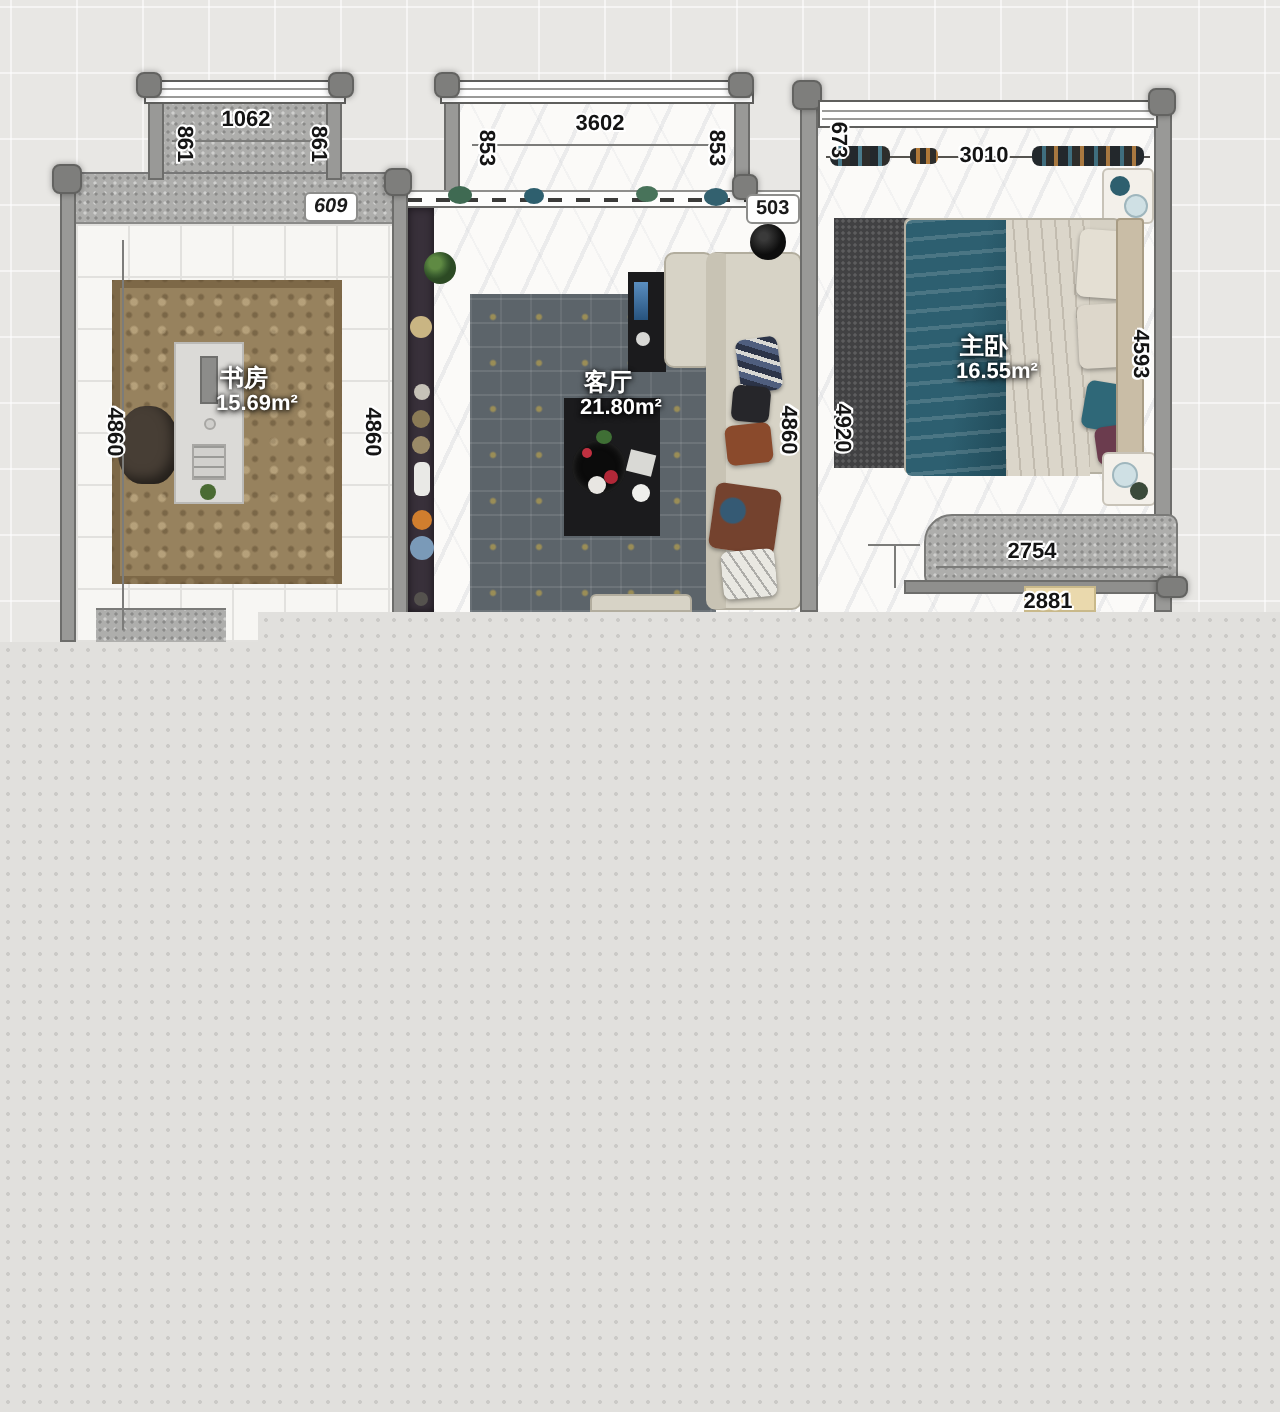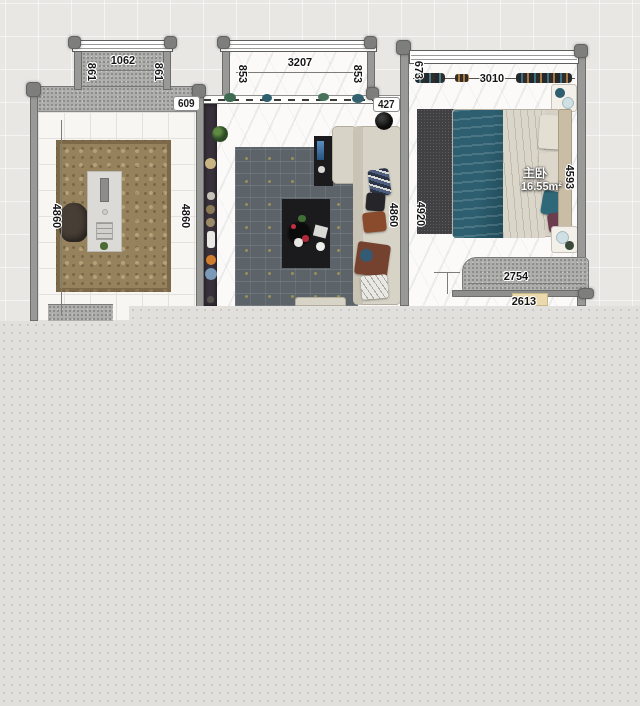--- a/index.html
+++ b/index.html
@@ -25,21 +25,21 @@
     background-image:repeating-linear-gradient(115deg,rgba(195,198,205,.28) 0 2px,transparent 2px 19px),
                      repeating-linear-gradient(62deg,rgba(205,208,214,.18) 0 1px,transparent 1px 26px);z-index:1;}
   
   .dim{font-weight:bold;font-size:11px;color:#141414;white-space:nowrap;z-index:8;text-align:center;
     text-shadow:-1px 0 #fff,1px 0 #fff,0 -1px #fff,0 1px #fff,1px 1px #fff,-1px -1px #fff;}
   .dim.v{transform:rotate(90deg);}
   .pill{font-weight:bold;font-size:10px;color:#1a1a1a;background:#fff;border:1px solid #8d8d8b;border-radius:3px;
     padding:0 4px;line-height:13px;z-index:8;}
   .dimline{background:#7c7c7a;z-index:7;}
   .roomlabel{z-index:4;text-align:center;color:#fff;font-weight:bold;
-    text-shadow:0 1px 3px rgba(0,0,0,.95),0 0 2px rgba(0,0,0,.8);margin-left:43px;}
+    text-shadow:0 1px 3px rgba(0,0,0,.95),0 0 2px rgba(0,0,0,.8);}
   .roomlabel .rn{font-size:12px;line-height:13px;}
   .roomlabel .ra{font-size:11px;line-height:13px;padding-left:13px;}
   
   .rug-study{background-color:#97825e;border:4px solid rgba(94,74,44,.45);z-index:2;
     background-image:radial-gradient(circle,rgba(226,206,166,.4) 1.5px,transparent 2.5px),
                      radial-gradient(circle,rgba(70,52,30,.35) 1px,transparent 2px);
     background-size:14px 14px,9px 9px;}
   .rug-living{background-color:#5c646a;z-index:2;
     background-image:repeating-linear-gradient(0deg,rgba(255,255,255,.10) 0 1px,transparent 1px 12px),
                      repeating-linear-gradient(90deg,rgba(255,255,255,.08) 0 1px,transparent 1px 15px),
@@ -75,30 +75,34 @@
   </div>
   <div class="abs corner" style="left:68px;top:36px;width:13px;height:13px;"></div>
   <div class="abs corner" style="left:164px;top:36px;width:13px;height:13px;"></div>
   <div class="abs speckle" style="left:82px;top:52px;width:81px;height:36px;"></div>
   <div class="abs speckle" style="left:38px;top:86px;width:158px;height:26px;border-top:1px solid #77777-5;border-top:1px solid #777;border-bottom:1px solid #8a8a88;"></div>
 
   <div class="abs dimline" style="left:86px;top:70px;width:74px;height:1px;"></div>
   <div class="abs dim" style="left:100px;top:54px;width:46px;">1062</div>
   <div class="abs dim v" style="left:72px;top:66px;width:40px;">861</div>
   <div class="abs dim v" style="left:139px;top:66px;width:40px;">861</div>
-  <div class="abs pill" style="left:173px;top:96px;">609</div>
+  <div class="abs pill" style="left:152px;top:96px;font-style:italic;">609</div>
 
   <div class="abs tilefloor" style="left:38px;top:112px;width:158px;height:209px;"></div>
   <div class="abs rug-study" style="left:56px;top:140px;width:115px;height:152px;"></div>
   <div class="abs" style="left:59px;top:203px;width:30px;height:39px;background:#473e35;border-radius:45% 45% 40% 40%;box-shadow:inset -3px -3px 6px rgba(0,0,0,.5);z-index:3;"></div>
   <div class="abs" style="left:87px;top:171px;width:35px;height:81px;background:#dbdad7;border:1px solid #bbbab7;z-index:3;">
     <div class="abs" style="left:12px;top:6px;width:9px;height:24px;background:#8c8c8a;border:1px solid #6f6f6d;"></div>
     <div class="abs dot" style="left:14px;top:37px;width:6px;height:6px;background:#cfcecb;border:1px solid #a8a7a4;"></div>
     <div class="abs" style="left:8px;top:50px;width:17px;height:18px;background:#d1d0cd;border:1px solid #a8a7a4;background-image:linear-gradient(#9a9a97 1px,transparent 1px);background-size:100% 5px;"></div>
     <div class="abs dot" style="left:12px;top:70px;width:8px;height:8px;background:#4a6b33;"></div>
+  </div>
+  <div class="abs roomlabel" style="left:82px;top:183px;width:80px;">
+    <div class="rn">书房</div>
+    <div class="ra">15.69m²</div>
   </div>
   <div class="abs dimline" style="left:61px;top:120px;width:1px;height:195px;"></div>
   <div class="abs dim v" style="left:37px;top:210px;width:40px;">4860</div>
   <div class="abs dim v" style="left:166px;top:210px;width:40px;">4860</div>
 
   <div class="abs wall" style="left:196px;top:96px;width:8px;height:225px;"></div>
   <div class="abs corner" style="left:192px;top:84px;width:14px;height:14px;"></div>
   <div class="abs console" style="left:204px;top:104px;width:13px;height:202px;">
     <div class="abs dot" style="left:1px;top:54px;width:11px;height:11px;background:#c9b583;"></div>
     <div class="abs dot" style="left:3px;top:88px;width:8px;height:8px;background:#c6c2b8;"></div>
@@ -116,31 +120,31 @@
   <div class="abs window" style="left:220px;top:40px;width:157px;height:12px;">
     <i style="top:3px;"></i>
       <i style="top:7px;"></i>
   </div>
   <div class="abs corner" style="left:217px;top:36px;width:13px;height:13px;"></div>
   <div class="abs corner" style="left:364px;top:36px;width:13px;height:13px;"></div>
   <div class="abs corner" style="left:366px;top:87px;width:13px;height:13px;"></div>
   <div class="abs marble" style="left:230px;top:52px;width:137px;height:46px;z-index:2;"></div>
 
   <div class="abs dimline" style="left:236px;top:72px;width:126px;height:1px;"></div>
-  <div class="abs dim" style="left:277px;top:56px;width:46px;">3207</div>
+  <div class="abs dim" style="left:277px;top:56px;width:46px;">3602</div>
   <div class="abs dim v" style="left:223px;top:68px;width:40px;">853</div>
   <div class="abs dim v" style="left:338px;top:68px;width:40px;">853</div>
 
   <div class="abs" style="left:204px;top:95px;width:196px;height:9px;background:#fdfdfc;border-top:1px solid #8f8f8d;border-bottom:1px solid #6f6f6d;z-index:5;
        background-image:repeating-linear-gradient(90deg,#3b3b39 0 7px,transparent 7px 14px);background-size:100% 2px;background-position:0 3px;background-repeat:no-repeat;"></div>
   <div class="abs dot" style="left:224px;top:93px;width:12px;height:9px;background:#3f6a52;z-index:6;"></div>
   <div class="abs dot" style="left:262px;top:94px;width:10px;height:8px;background:#2e5f6e;z-index:6;"></div>
   <div class="abs dot" style="left:318px;top:93px;width:11px;height:8px;background:#48735a;z-index:6;"></div>
   <div class="abs dot" style="left:352px;top:94px;width:12px;height:9px;background:#33616f;z-index:6;"></div>
-  <div class="abs pill" style="left:373px;top:97px;">427</div>
+  <div class="abs pill" style="left:373px;top:97px;">503</div>
 
   <div class="abs marble" style="left:217px;top:104px;width:183px;height:202px;"></div>
   <div class="abs rug-living" style="left:235px;top:147px;width:123px;height:159px;"></div>
 
   <div class="abs dark-item" style="left:314px;top:136px;width:19px;height:50px;">
     <div class="abs" style="left:3px;top:5px;width:7px;height:19px;background:linear-gradient(#5a8ec0,#27537e);"></div>
     <div class="abs dot" style="left:4px;top:30px;width:7px;height:7px;background:#d8d8d5;"></div>
   </div>
   <div class="abs dot" style="left:375px;top:112px;width:18px;height:18px;background:radial-gradient(circle at 38% 35%,#3a3a3a 2px,#0d0d0d 9px);z-index:4;"></div>
 
@@ -156,20 +160,24 @@
     <div class="abs dot" style="left:4px;top:21px;width:27px;height:27px;background:#0b0b0b;box-shadow:inset 0 0 4px #333;"></div>
     <div class="abs dot" style="left:9px;top:25px;width:5px;height:5px;background:#c03040;"></div>
     <div class="abs dot" style="left:20px;top:36px;width:7px;height:7px;background:#b22838;"></div>
     <div class="abs dot" style="left:12px;top:39px;width:9px;height:9px;background:#e8e6e2;"></div>
     <div class="abs" style="left:32px;top:27px;width:13px;height:11px;background:#d9d9d5;transform:rotate(14deg);"></div>
     <div class="abs dot" style="left:34px;top:43px;width:9px;height:9px;background:#efefec;"></div>
     <div class="abs greens" style="left:16px;top:16px;width:8px;height:7px;background:#3f6f35;border-radius:50%;"></div>
   </div>
   <div class="abs beige" style="left:295px;top:297px;width:51px;height:9px;border-radius:3px 3px 0 0;"></div>
 
+  <div class="abs roomlabel" style="left:264px;top:185px;width:80px;">
+    <div class="rn">客厅</div>
+    <div class="ra">21.80m²</div>
+  </div>
   <div class="abs dim v" style="left:374px;top:209px;width:40px;">4860</div>
 
   <div class="abs wall" style="left:400px;top:44px;width:9px;height:262px;"></div>
   <div class="abs corner" style="left:396px;top:40px;width:15px;height:15px;"></div>
 
   <div class="abs window" style="left:409px;top:50px;width:170px;height:14px;">
     <i style="top:4px;"></i>
       <i style="top:8px;"></i>
   </div>
   <div class="abs corner" style="left:574px;top:44px;width:14px;height:14px;"></div>
@@ -210,21 +218,21 @@
   </div>
   <div class="abs dim v" style="left:550px;top:171px;width:40px;">4593</div>
   <div class="abs dim v" style="left:401px;top:208px;width:40px;">4920</div>
 
   <div class="abs speckle" style="left:462px;top:257px;width:127px;height:36px;border:1px solid #7a7a78;border-radius:14px 5px 5px 5px;z-index:5;"></div>
   <div class="abs dimline" style="left:468px;top:283px;width:116px;height:1px;"></div>
   <div class="abs dim" style="left:493px;top:270px;width:46px;">2754</div>
   <div class="abs" style="left:452px;top:290px;width:140px;height:7px;background:#8f8f8d;border:1px solid #6d6d6b;z-index:5;border-radius:0 0 6px 0;"></div>
   <div class="abs corner" style="left:578px;top:288px;width:16px;height:11px;"></div>
   <div class="abs" style="left:512px;top:293px;width:36px;height:13px;background:#ead9ad;border:1px solid #c9b98a;z-index:6;"></div>
-  <div class="abs dim" style="left:501px;top:295px;width:46px;z-index:7;">2613</div>
+  <div class="abs dim" style="left:501px;top:295px;width:46px;z-index:7;">2881</div>
   <div class="abs dimline" style="left:447px;top:272px;width:1px;height:22px;"></div>
   <div class="abs dimline" style="left:434px;top:272px;width:26px;height:1px;"></div>
 
   <div class="abs speckle" style="left:48px;top:304px;width:65px;height:17px;border-top:1px solid #7a7a78;"></div>
 
   <div class="abs overlay" style="left:129px;top:306px;width:511px;height:16px;"></div>
   <div class="abs overlay" style="left:0;top:321px;width:640px;height:385px;"></div>
 
 </div>
 

